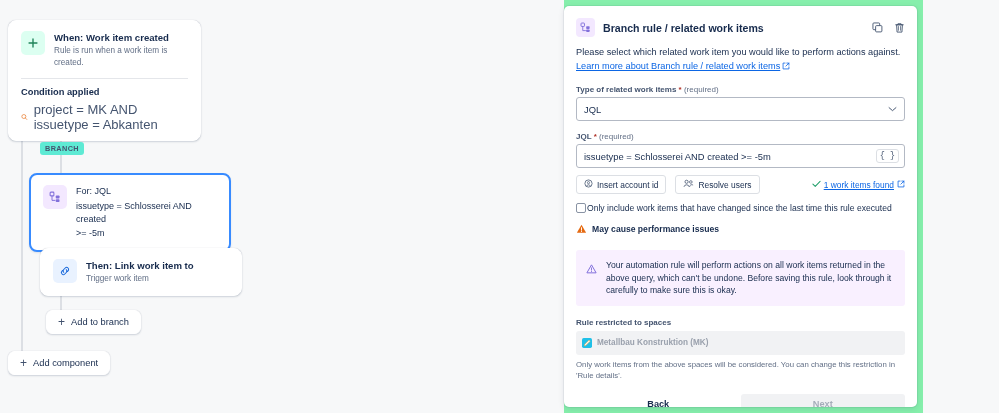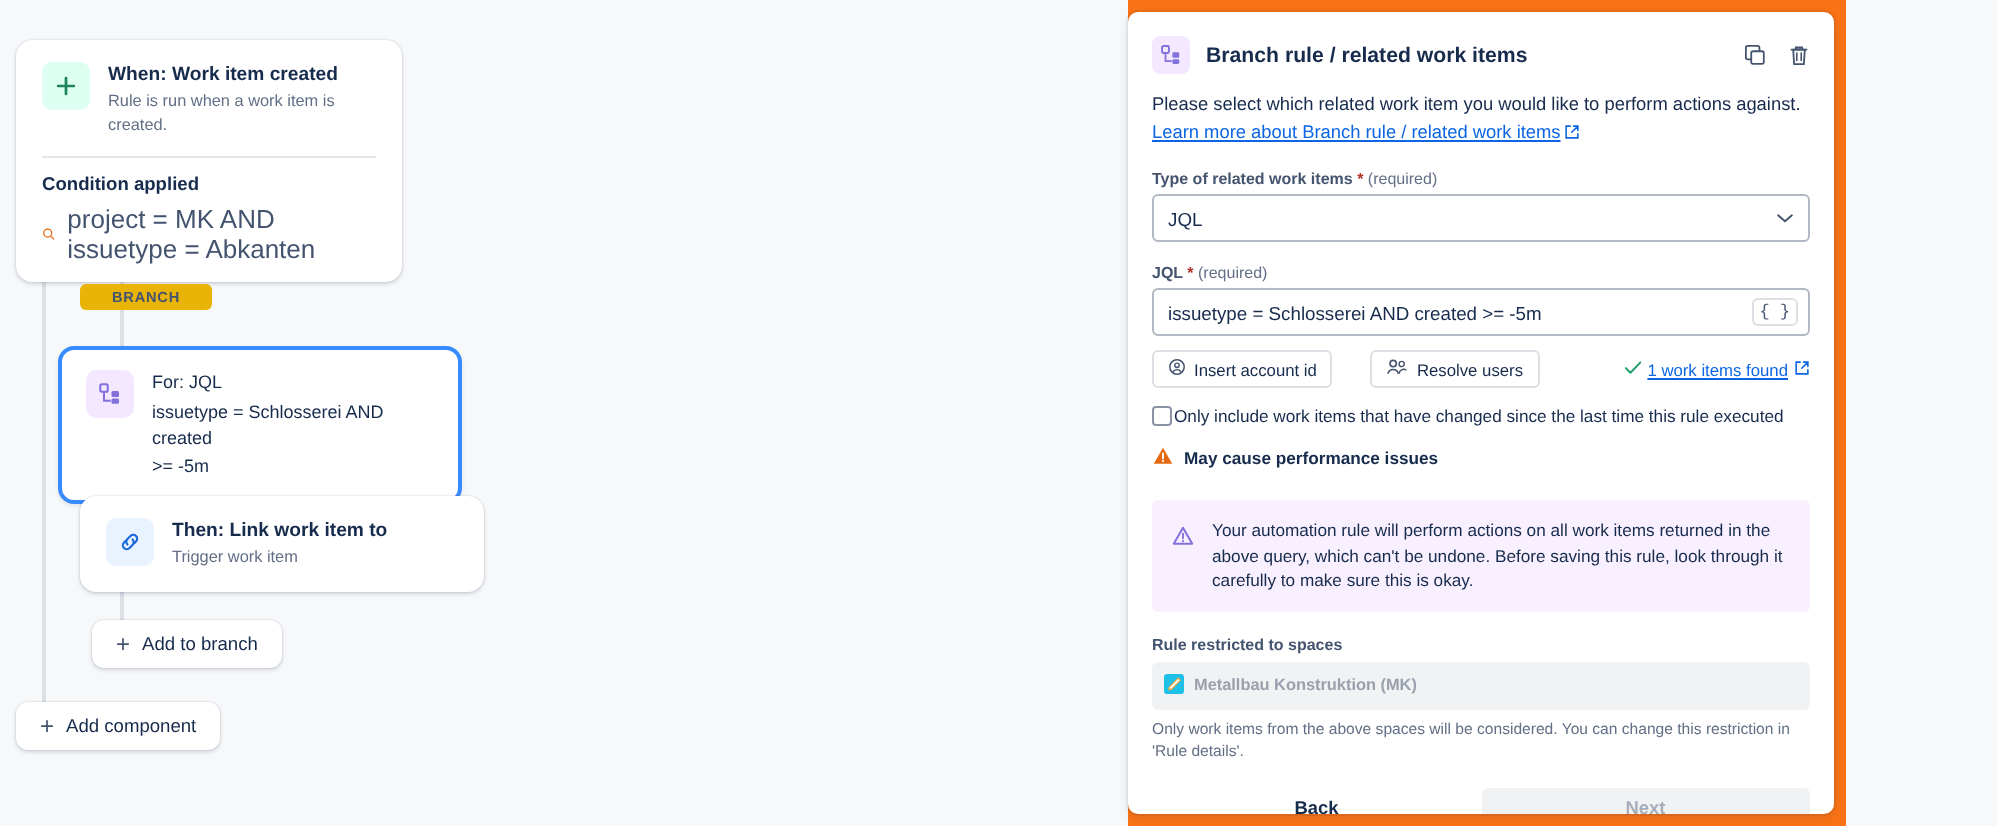--- a/index.html
+++ b/index.html
@@ -44,23 +44,23 @@
   .ic-blue { background: #e9f2ff; }
   .card-title { font-size: 9.6px; font-weight: 700; color: #172b4d; line-height: 13px; }
   .card-sub { font-size: 8.2px; color: #626f86; line-height: 12px; margin-top: 1px; }
   .divider { height: 1px; background: #e4e6ea; margin: 9px 0 0 0; }
   .cond-title { font-size: 9.3px; font-weight: 700; margin: 8px 0 5px 0; color:#172b4d; }
   .cond-row { display: flex; align-items: center; gap: 6px; }
   .cond-text { font-size: 13px; color: #44546f; }
 
   .branch-tag {
     position: absolute; left: 40px; top: 142px;
-    background: #eab308; color: #44546f;
+    background: #5eead4; color: #44546f;
     font-size: 7.3px; letter-spacing: .4px; font-weight: 600;
-    padding: 2px 16px; border-radius: 3px;
+    padding: 2px 5px; border-radius: 3px;
   }
 
   .branch-card {
     left: 29px; top: 173px; width: 202px; padding: 10px 12px;
     border: 2px solid #388bff;
     box-shadow: 0 1px 2px rgba(9,30,66,.10);
   }
   .jql-line { font-size: 9px; color: #172b4d; line-height: 13.5px; }
   .jql-line.first { margin-bottom: 1px; }
 
@@ -78,21 +78,21 @@
     cursor: pointer;
   }
   .add-branch { left: 46px; top: 310px; }
   .add-component { left: 8px; top: 351px; }
   .plus-glyph { font-size: 12px; line-height: 10px; color: #42526e; font-weight: 400; }
 
   
   .panel-wrap {
     position: relative;
     width: 359px; height: 413px;
-    background: #f97316;
+    background: #86efac;
     flex: none;
     padding: 6px 6px 6px 0;
   }
   .panel {
     position: relative;
     width: 353px; height: 401px;
     background: #ffffff;
     border-radius: 5px;
     box-shadow: 0 0 0 1px rgba(9,30,66,.06), 0 2px 6px rgba(9,30,66,.10);
     overflow: hidden;
@@ -132,21 +132,21 @@
 
   .text-box { cursor: text; }
   .text-box .val { flex: 1; }
   .braces {
     border: 1px solid #dcdfe4; border-radius: 3px;
     font-size: 8.5px; color: #44546f;
     padding: 1px 3px; margin-right: -2px; cursor: pointer;
     font-family: "Liberation Mono", monospace;
   }
 
-  .btn-row { display: flex; align-items: center; margin-top: 7px; gap: 14px; }
+  .btn-row { display: flex; align-items: center; margin-top: 7px; gap: 4px; }
   .sm-btn {
     border: 1px solid #dcdfe4; border-radius: 3px;
     background: #fff; height: 19px;
     display: inline-flex; align-items: center; gap: 4px;
     padding: 0 7px; font-size: 8.4px; color: #172b4d;
     cursor: pointer; white-space: nowrap;
   }
   .sm-btn + .sm-btn { margin-left: 5px; }
   .found {
     margin-left: auto; display: inline-flex; align-items: center; gap: 3px;

